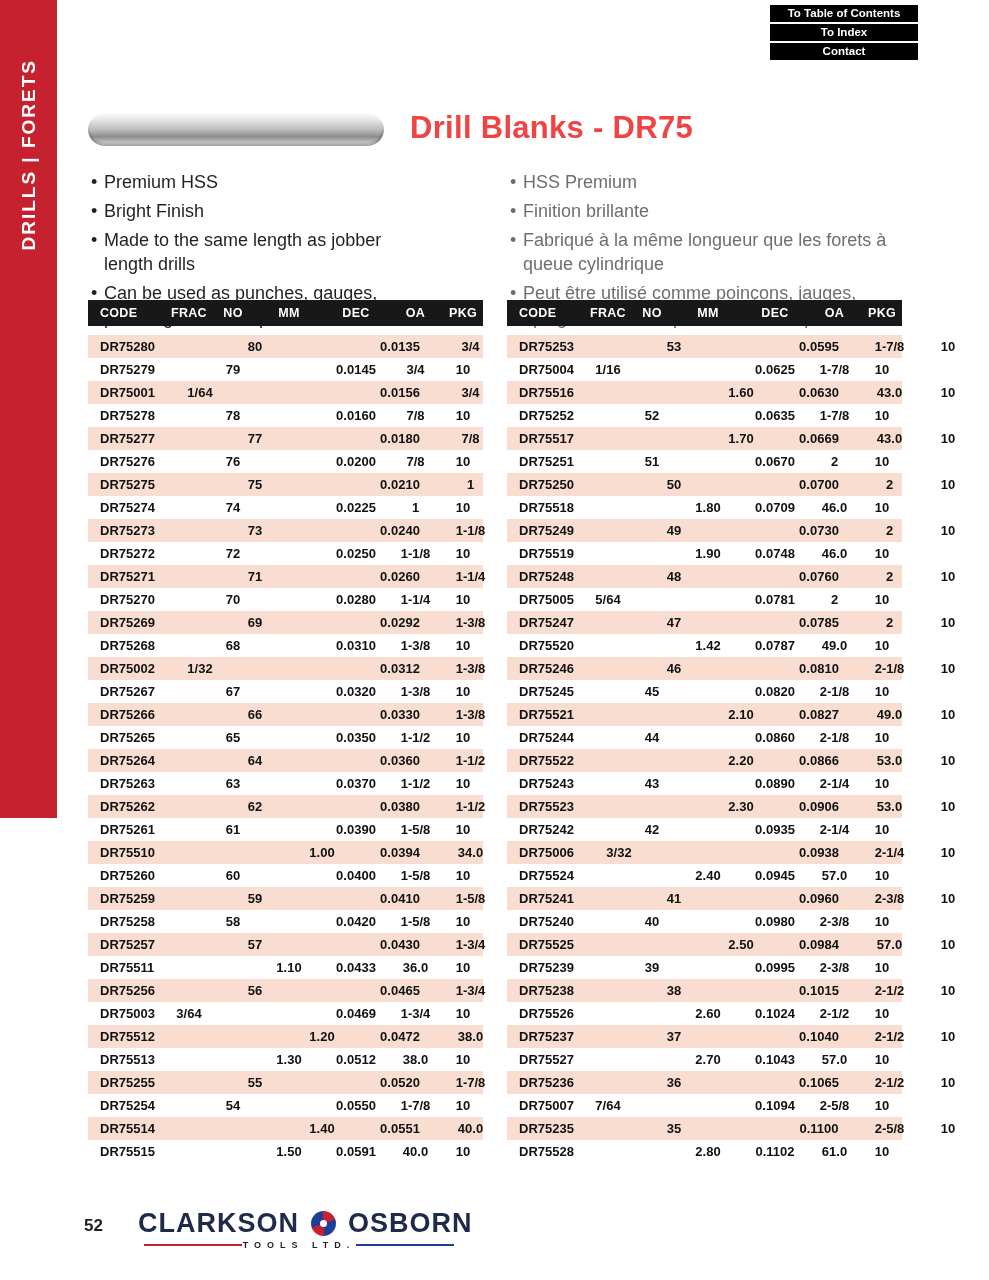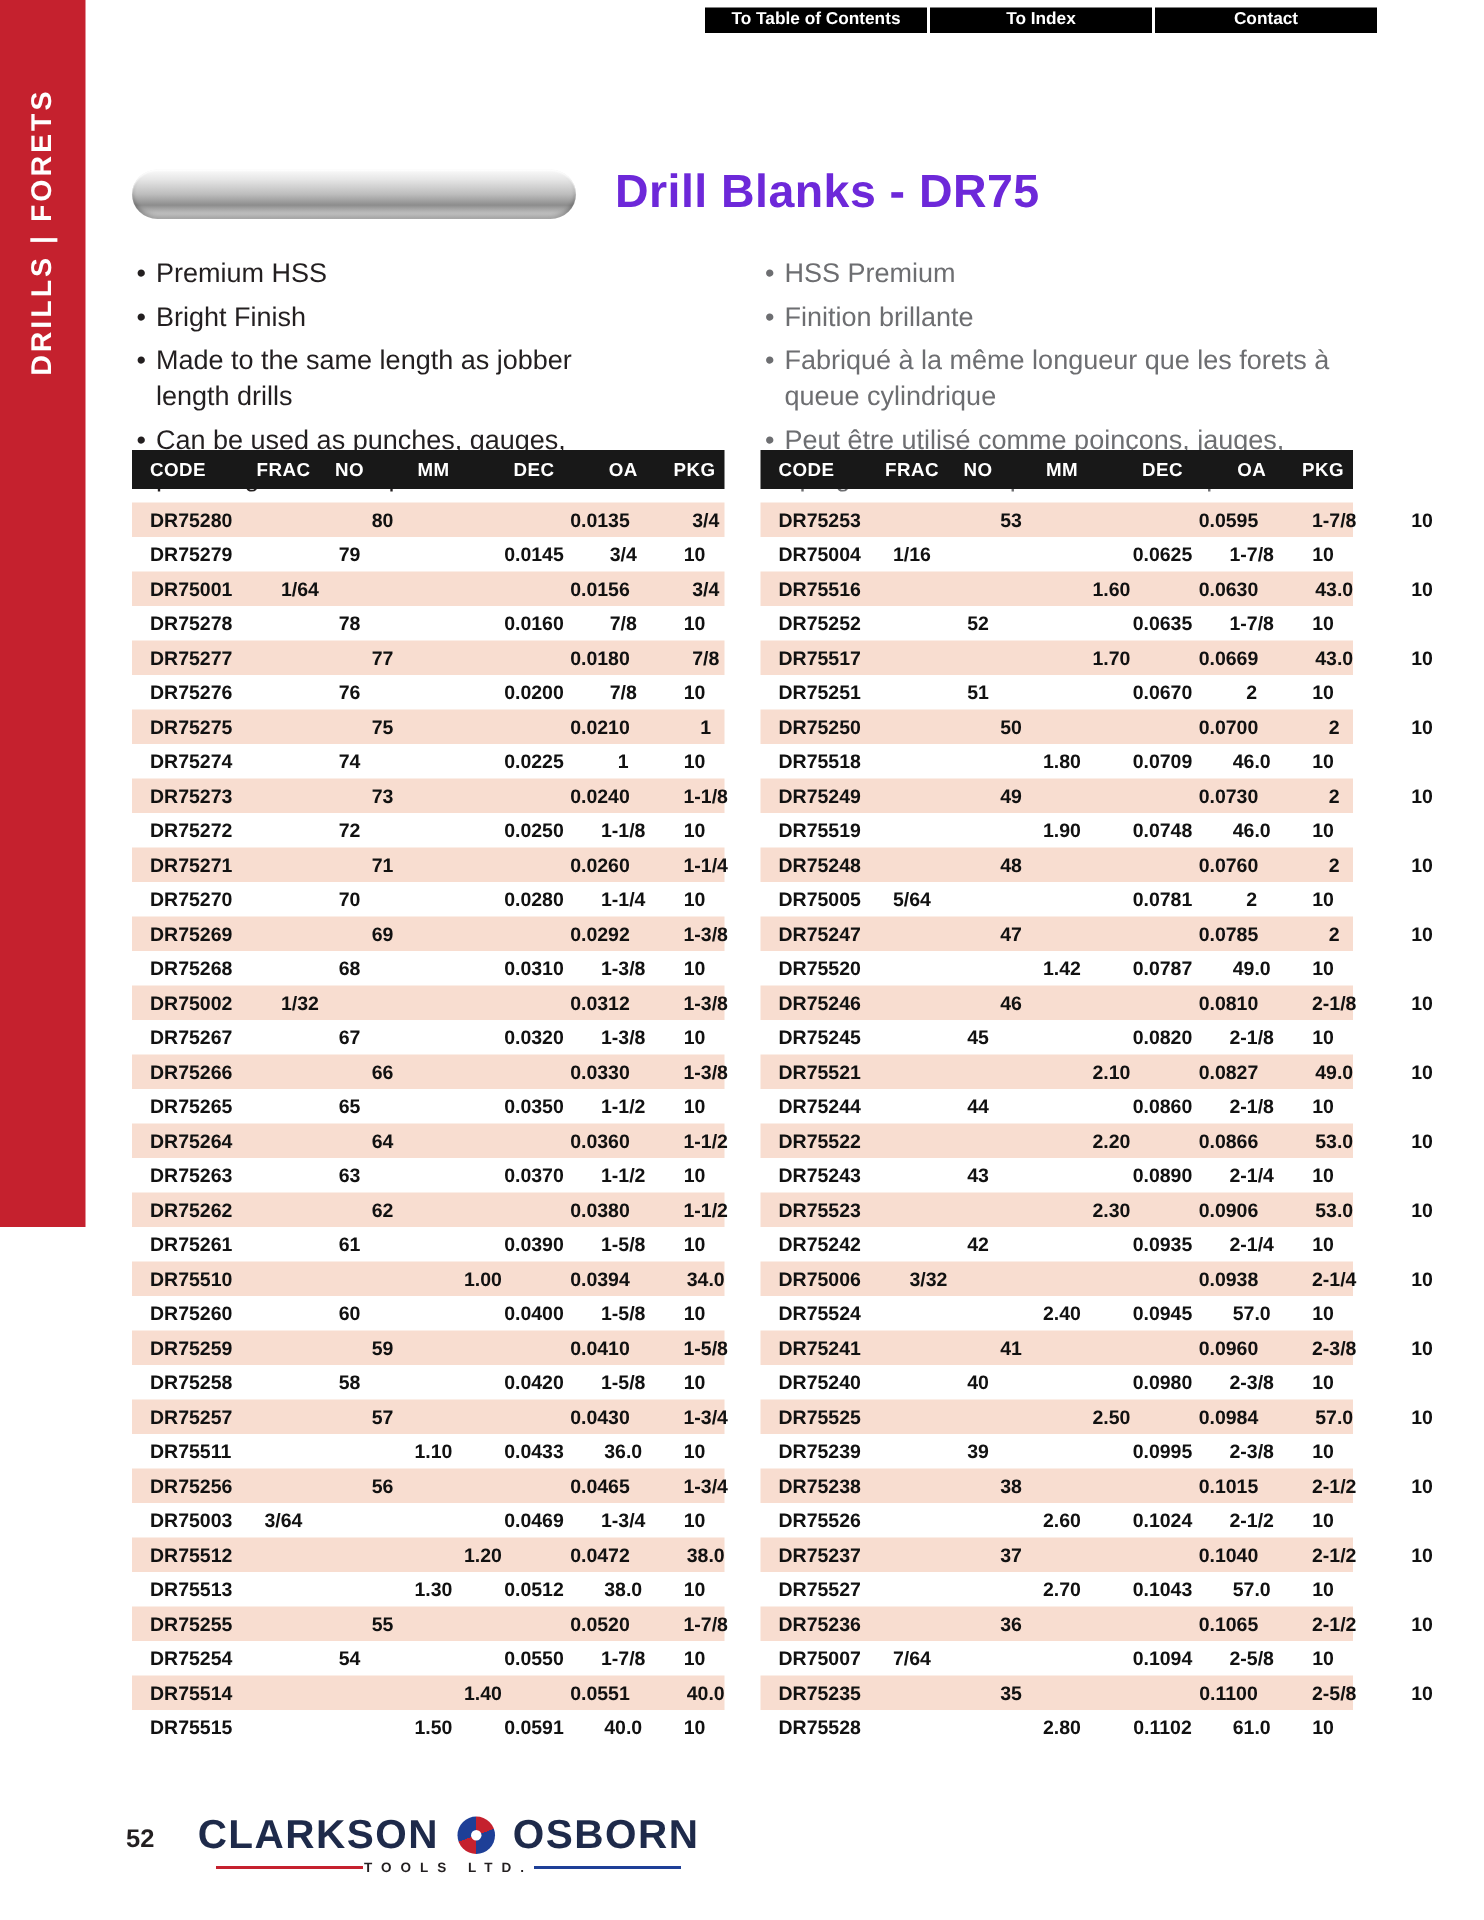--- a/index.html
+++ b/index.html
@@ -7,32 +7,32 @@
   .page { position:relative; width:989px; height:1280px; background:#fff; overflow:hidden; }
 
   
   .sidebar { position:absolute; left:0; top:0; width:57px; height:818px; background:#c5212e; }
   .sidebar-label-wrap { position:absolute; top:42px; left:0; width:57px; height:225px;
     display:flex; align-items:center; justify-content:center; }
   .sidebar-label { writing-mode:vertical-rl; transform:rotate(180deg); color:#fff;
     font-size:19px; font-weight:bold; letter-spacing:2px; white-space:nowrap; }
 
   
-  .nav { position:absolute; top:5px; right:71px; display:flex; flex-direction:row; gap:2px; }
+  .nav { position:absolute; top:5px; right:71px; display:flex; flex-direction:column; gap:2px; }
   .nav-btn { width:148px; background:#000; color:#fff; font-size:11.5px; font-weight:bold;
     text-align:center; padding:2px 0 3px; cursor:pointer; }
 
   
   .rod { position:absolute; left:88px; top:113px; width:296px; height:33px;
     border-radius:17px/50%;
     background:linear-gradient(180deg,#fbfbfb 0%,#e6e6e6 20%,#bdbdbd 50%,#8d8d8d 72%,#bfbfbf 88%,#dedede 100%);
     box-shadow: inset 0 1px 1px rgba(255,255,255,.85), inset 0 -2px 3px rgba(0,0,0,.28); }
 
   .title { position:absolute; left:410px; top:110px; font-size:31px; font-weight:bold;
-    color:#6d28d9; letter-spacing:.3px; }
+    color:#ef4444; letter-spacing:.3px; }
 
   
   .intro-en { position:absolute; left:89px; top:170px; width:308px; }
   .intro-fr { position:absolute; left:508px; top:170px; width:402px; }
   .intro-heading { font-size:18px; font-weight:bold; color:#231f20; margin-bottom:11px; }
   .intro-fr .intro-heading { color:#6d6e71; }
   .bullets { list-style:none; }
   .bullets li { position:relative; padding-left:15px; font-size:18px; line-height:1.38;
     color:#231f20; margin-bottom:4px; }
   .intro-fr .bullets li { color:#6d6e71; }
@@ -47,21 +47,21 @@
   .thead .cell { color:#fff; font-size:12.5px; font-weight:bold; text-align:center; letter-spacing:.3px; }
   .tbody { margin-top:9px; }
   .trow { height:23px; }
   .trow.shade { background:#f8ddd0;gap:11px; }
   .trow .cell { font-size:13px; font-weight:bold; color:#111; text-align:center; white-space:nowrap; }
   .cell.c0 { text-align:left !important; padding-left:12px; }
 
   
   .page-num { position:absolute; left:84px; top:1216px; font-size:17px; font-weight:bold; color:#231f20; }
   .logo { position:absolute; left:138px; top:1208px; width:322px; }
-  .logo-row { display:flex; align-items:center; justify-content:center; gap:12px; }
+  .logo-row { display:flex; align-items:center; gap:12px; }
   .brand { font-size:27px; font-weight:bold; color:#1e2a4a; letter-spacing:1px; }
   .logo-icon { width:25px; height:25px; border-radius:50%; flex:0 0 auto;
     background:conic-gradient(#c5212e 0 70deg,#1e3f97 70deg 180deg,#c5212e 180deg 250deg,#1e3f97 250deg 360deg);
     position:relative; }
   .logo-icon::after { content:""; position:absolute; inset:9px; background:#fff; border-radius:50%; }
   .logo-sub { display:flex; align-items:center; gap:1px; margin-top:1px; padding:0 6px; }
   .logo-sub .line { flex:1; height:2.5px; }
   .logo-sub .line-red { background:#c5212e; }
   .logo-sub .line-blue { background:#1e3f97; }
   .logo-sub .sub-text { font-size:9px; font-weight:bold; letter-spacing:6px; color:#231f20; white-space:nowrap; }

